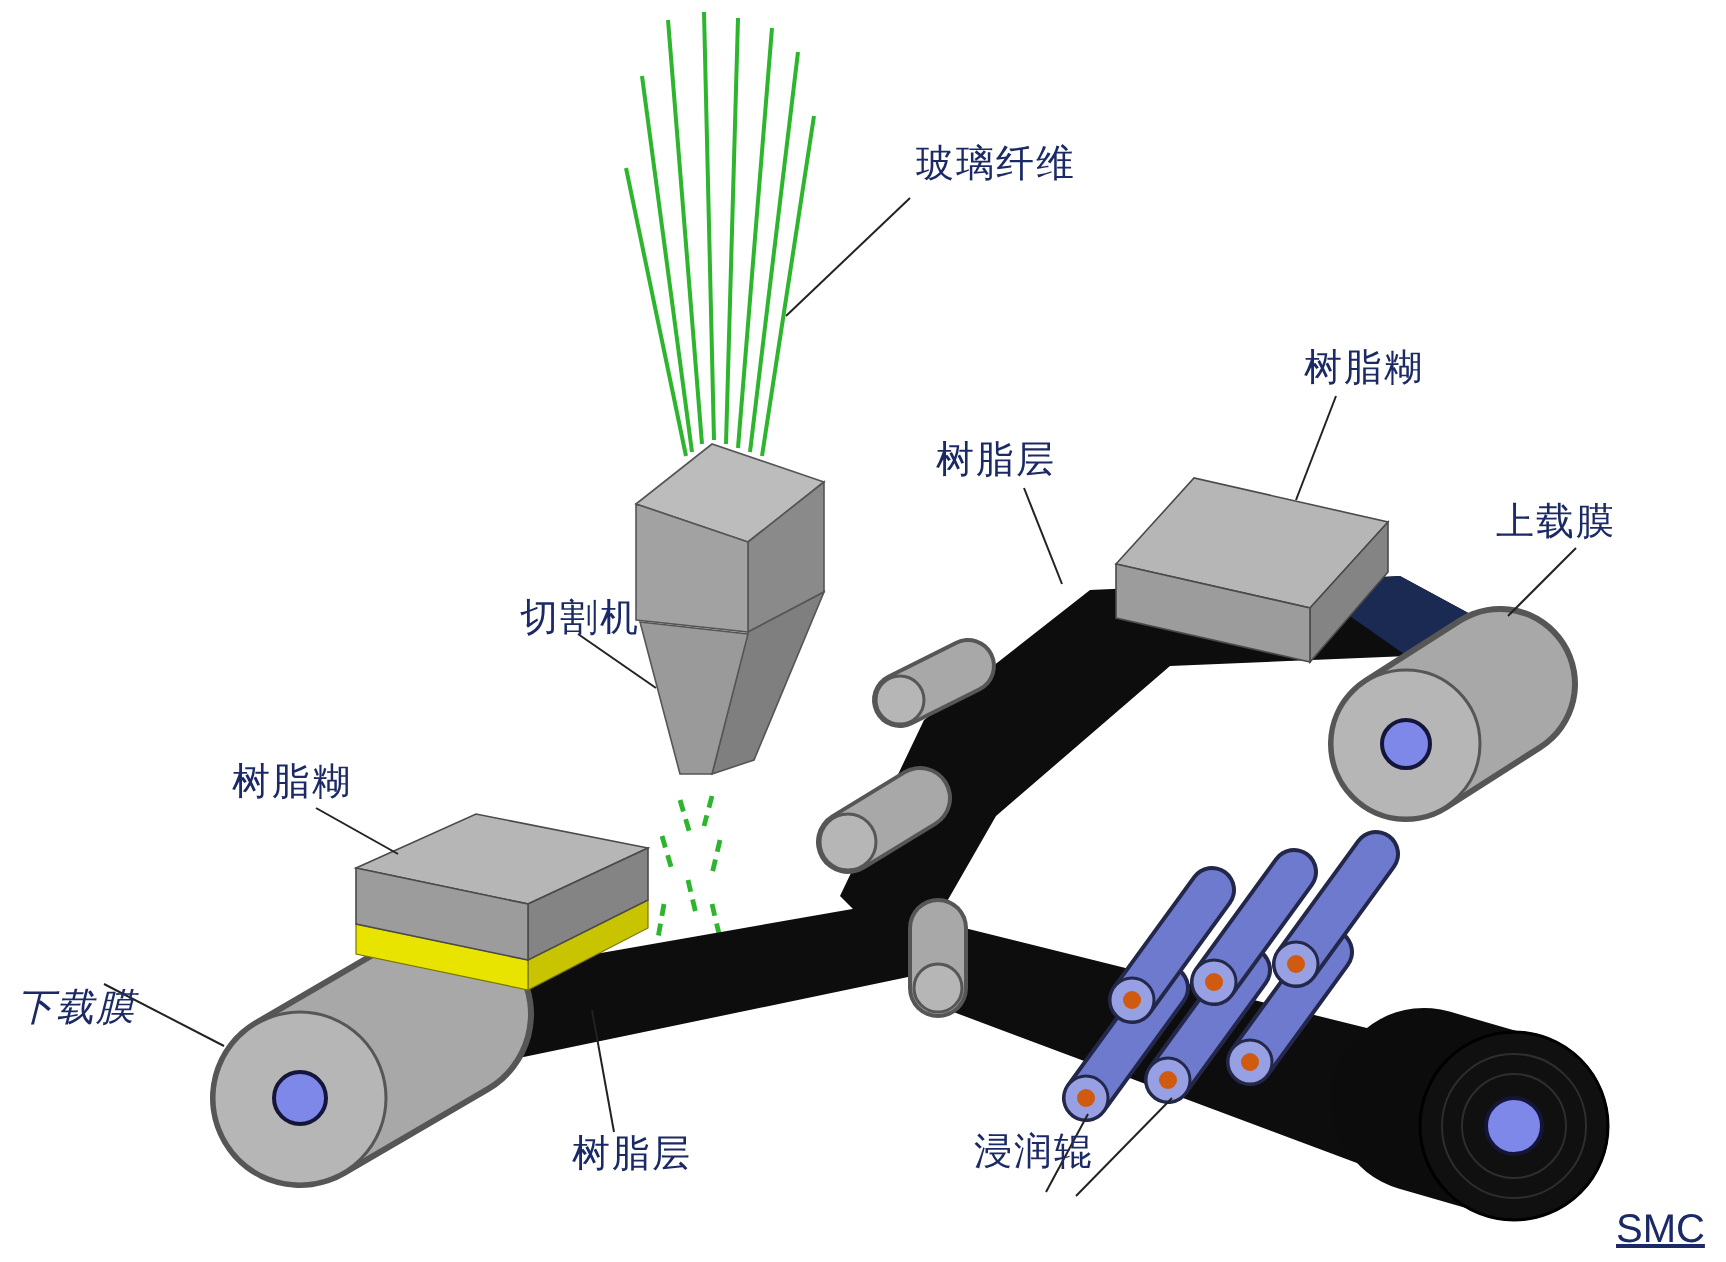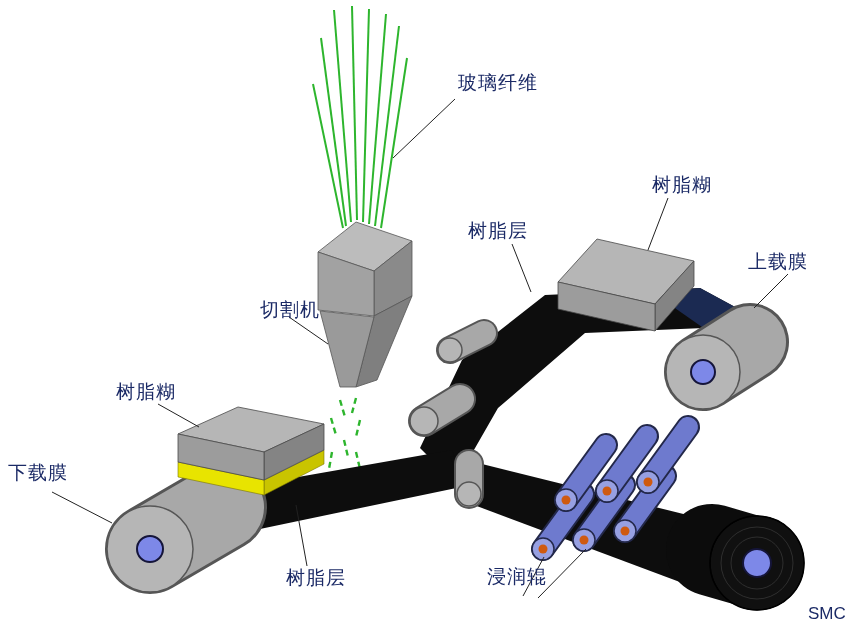--- a/index.html
+++ b/index.html
@@ -1,21 +1,21 @@
 <!DOCTYPE html>
 <html style="--fiber-green: #2db52d; --belt-black: #0d0d0d; --film-navy: #1b2a52; --resin-yellow: #e8e400; --roller-blue: #6e7ace; --core-blue: #7d88e8; --dot-orange: #cf5a10; --machine-gray: #a8a8a8; --label-text: #1b2a66;"><head>
 <meta charset="utf-8">
 <style>
   html,body{margin:0;padding:0;background:#fff;}
   #canvas{position:relative;width:863px;height:631px;background:#fff;overflow:hidden;
           font-family:"Liberation Sans","DejaVu Sans",sans-serif;}
   #scene{position:absolute;left:0;top:0;}
   .label{position:absolute;font-size:19px;line-height:1.15;color:var(--label-text,#1b2a66);
          white-space:nowrap;letter-spacing:1px;}
-  .label.en{font-size:17px;letter-spacing:0;}
+  .label.en{font-size:20px;letter-spacing:0;text-decoration:underline;}
   
   .fiber{stroke:var(--fiber-green,#2db52d);stroke-width:2;fill:none;}
   .chop{stroke:var(--fiber-green,#2db52d);stroke-width:2.4;stroke-dasharray:6 4;fill:none;}
   .belt{fill:var(--belt-black,#0d0d0d);}
   .film-navy{fill:var(--film-navy,#1b2a52);}
   .yellow{fill:var(--resin-yellow,#e8e400);stroke:#7a7500;stroke-width:.6;}
   .yellow-dark{fill:#c9c400;stroke:#7a7500;stroke-width:.6;}
   .box-top{fill:#b6b6b6;stroke:#4a4a4a;stroke-width:.8;}
   .box-front{fill:#9c9c9c;stroke:#4a4a4a;stroke-width:.8;}
   .box-right{fill:#848484;stroke:#4a4a4a;stroke-width:.8;}
@@ -198,17 +198,17 @@
       <line class="leader" x1="538" y1="598" x2="586" y2="549"></line>
     </g>
   </svg>
 
   <div class="label" style="left:458px;top:72px;">玻璃纤维</div>
   <div class="label" style="left:222px;top:299px;margin-left:38px;">切割机</div>
   <div class="label" style="left:468px;top:220px;">树脂层</div>
   <div class="label" style="left:652px;top:174px;">树脂糊</div>
   <div class="label" style="left:748px;top:251px;text-align:right;">上载膜</div>
   <div class="label" style="left:116px;top:381px;">树脂糊</div>
-  <div class="label" style="left:8px;top:462px;">下载膜</div>
+  <div class="label" style="left:8px;top:494px;font-style:italic;">下载膜</div>
   <div class="label" style="left:286px;top:567px;">树脂层</div>
   <div class="label" style="left:487px;top:566px;">浸润辊</div>
   <div class="label en" style="left:808px;top:604px;">SMC</div>
 </div>
 
 </body></html>

